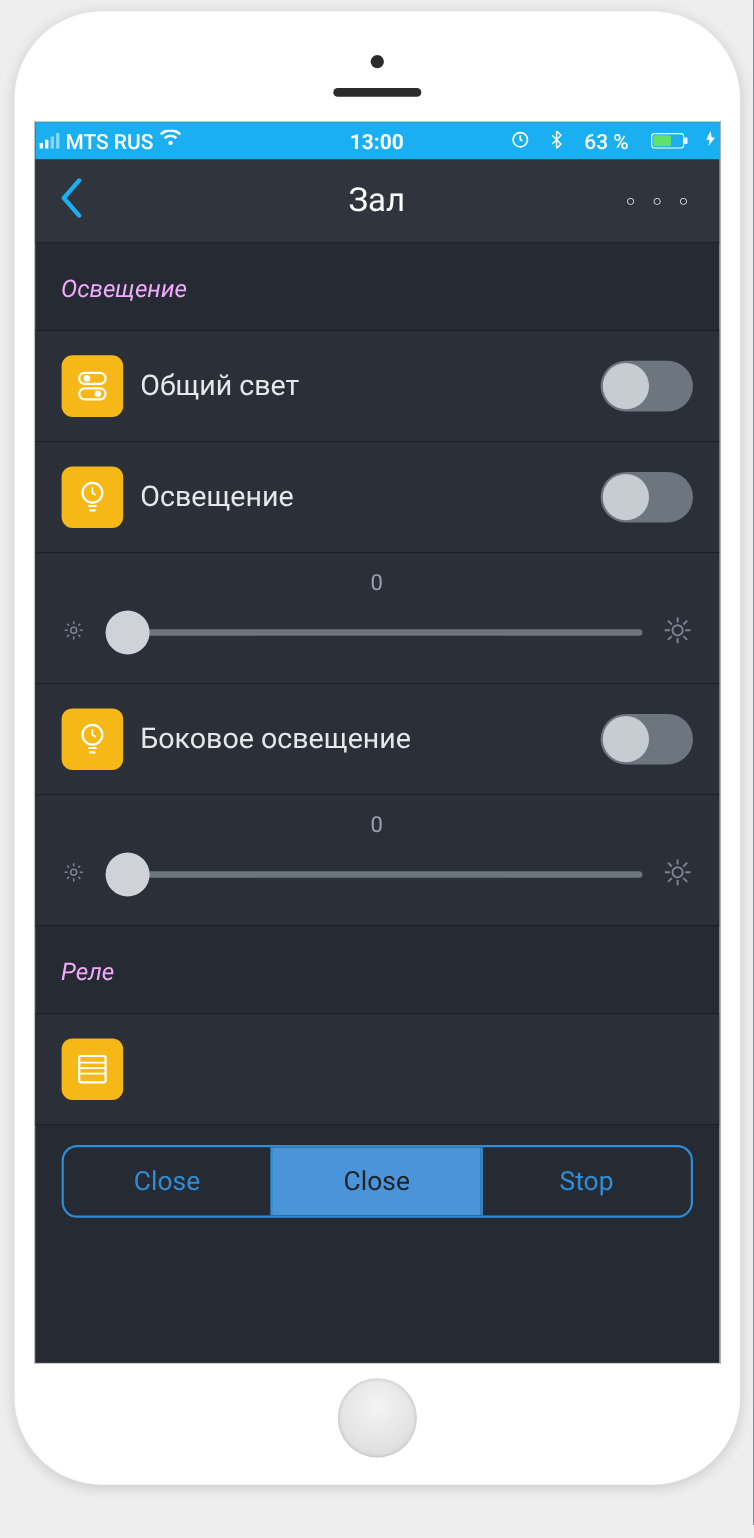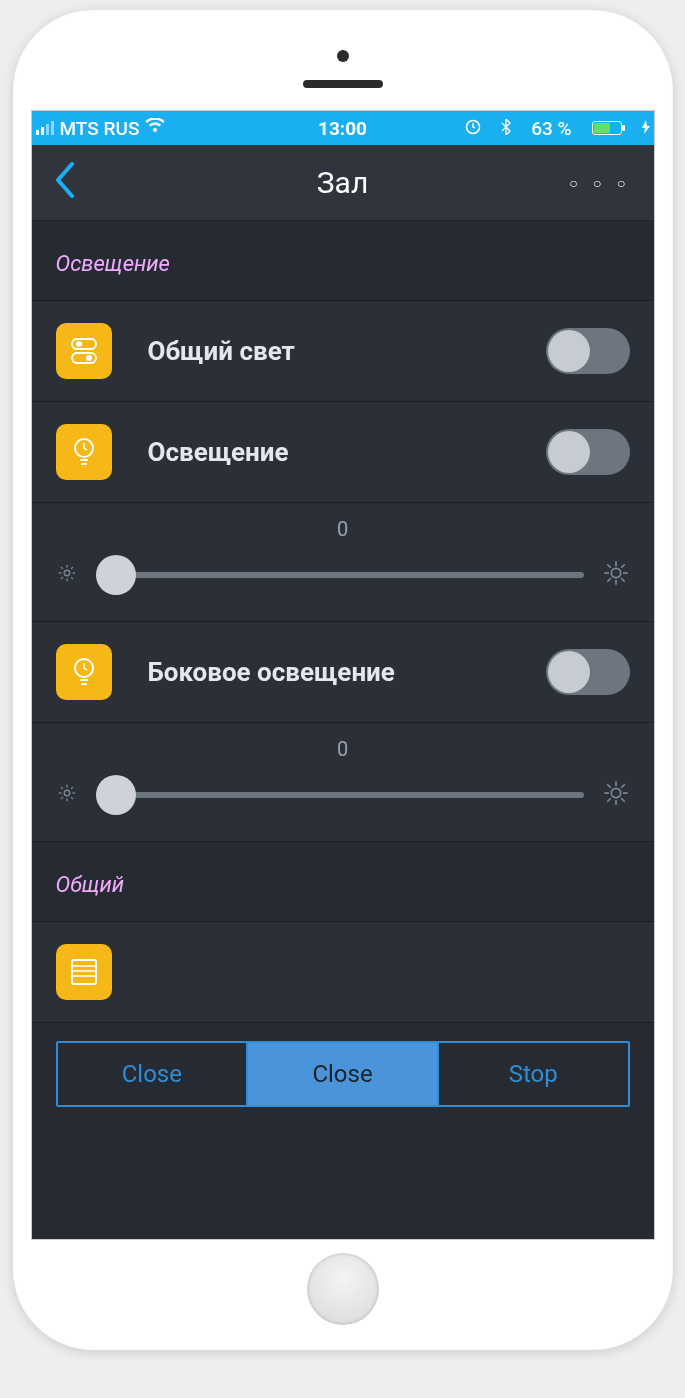--- a/index.html
+++ b/index.html
@@ -91,24 +91,23 @@
   .nav-title { color: #fff; font-size: 30px; font-weight: 400; position:absolute; left:50%; transform:translateX(-50%); }
   .nav-more { color:#fff; letter-spacing:6px; font-size:14px; cursor:pointer; }
   
   .content { flex:1; overflow-y:auto; }
   .section-header {
     color: #f0abfc; font-size: 22px; padding: 30px 24px 24px 24px;
     border-bottom: 1px solid #1b1f25;
     font-style: italic;
   }
   .row {
-    display:flex; align-items:center; padding: 22px 24px; gap: 36px;
+    display:flex; align-items:center; padding: 22px 24px; gap: 16px;
     border-bottom: 1px solid #1b1f25;
     background: #2b3038;
-    font-weight: bold;
   }
   .row-icon {
     width: 56px; height: 56px; border-radius: 10px; background: #f5b817;
     display:flex; align-items:center; justify-content:center; color:#fff;
     flex-shrink: 0;
   }
   .row-label { color: #e4e8ee; font-size: 26px; flex:1; }
   .toggle {
     width: 84px; height: 46px; border-radius: 23px; background: #6d757f;
     position: relative; cursor: pointer; flex-shrink:0;
@@ -126,21 +125,21 @@
   .slider-row { display:flex; align-items:center; gap:18px; }
   .bright-icon { color:#7d8591; flex-shrink:0; }
   .slider-track {
     flex:1; height:6px; background:#6d757f; border-radius:3px; position:relative; cursor:pointer;
   }
   .slider-thumb {
     position:absolute; left:0; top:50%; transform:translate(0,-50%);
     width:40px; height:40px; border-radius:50%; background:#cfd3d9;
   }
   .seg-control {
-    display:flex; border:2px solid #2e8dd6; border-radius:2px; overflow:hidden;
+    display:flex; border:2px solid #2e8dd6; border-radius:14px; overflow:hidden;
     margin: 18px 24px 0 24px; height: 66px;
   }
   .seg-btn {
     flex:1; display:flex; align-items:center; justify-content:center;
     color:#2e8dd6; font-size:24px; cursor:pointer; background:transparent;
   }
   .seg-btn.active { background:#4a95d9; color:#1f2329; }
   .seg-btn + .seg-btn { border-left:2px solid #2e8dd6; }
 </style>
 </head>
@@ -320,21 +319,21 @@
                   <line x1="4.5" y1="4.5" x2="7.5" y2="7.5"></line>
                   <line x1="16.5" y1="16.5" x2="19.5" y2="19.5"></line>
                   <line x1="4.5" y1="19.5" x2="7.5" y2="16.5"></line>
                   <line x1="16.5" y1="7.5" x2="19.5" y2="4.5"></line>
                 </g>
               </svg>
           </span>
         </div>
       </div>
 
-      <div class="section-header">Общий</div>
+      <div class="section-header">Реле</div>
 
       <div class="row">
         <div class="row-icon">
           <svg width="30" height="30" viewBox="0 0 30 30">
               <rect x="3" y="3" width="24" height="24" rx="2" fill="none" stroke="#fff" stroke-width="2"></rect>
               <line x1="3" y1="9" x2="27" y2="9" stroke="#fff" stroke-width="1.5"></line>
               <line x1="3" y1="14" x2="27" y2="14" stroke="#fff" stroke-width="1.5"></line>
               <line x1="3" y1="19" x2="27" y2="19" stroke="#fff" stroke-width="1.5"></line>
             </svg>
         </div>

